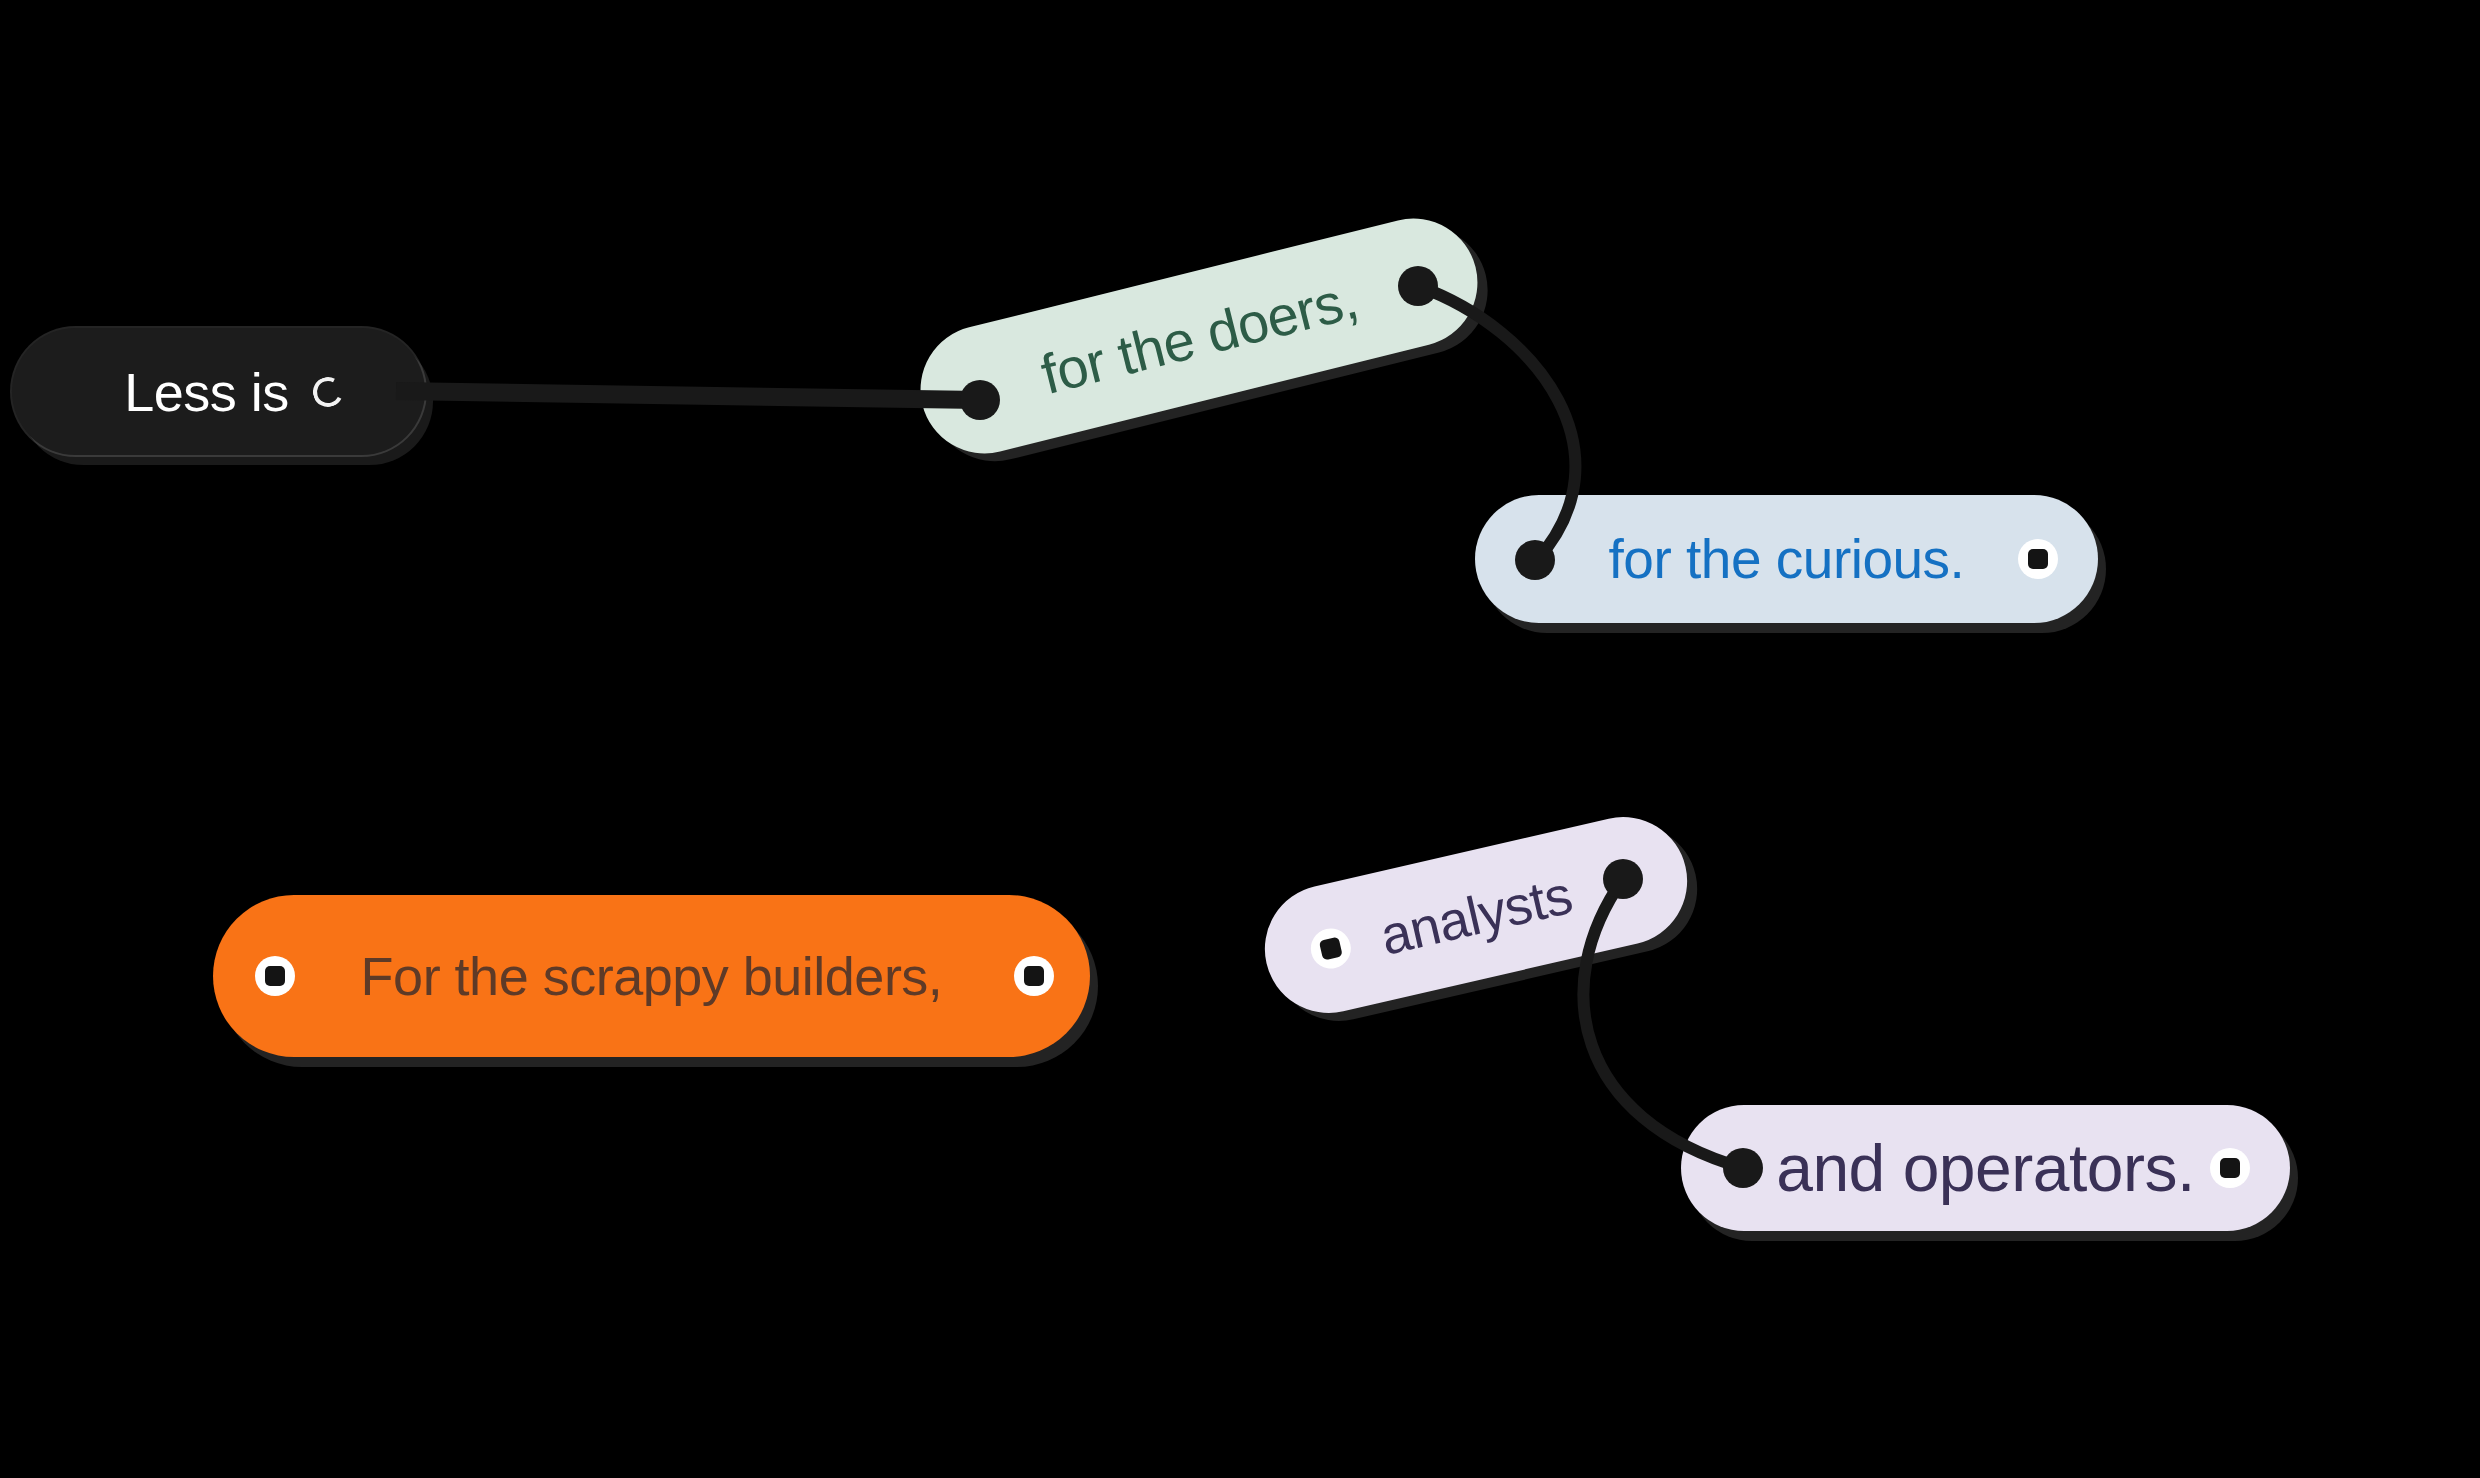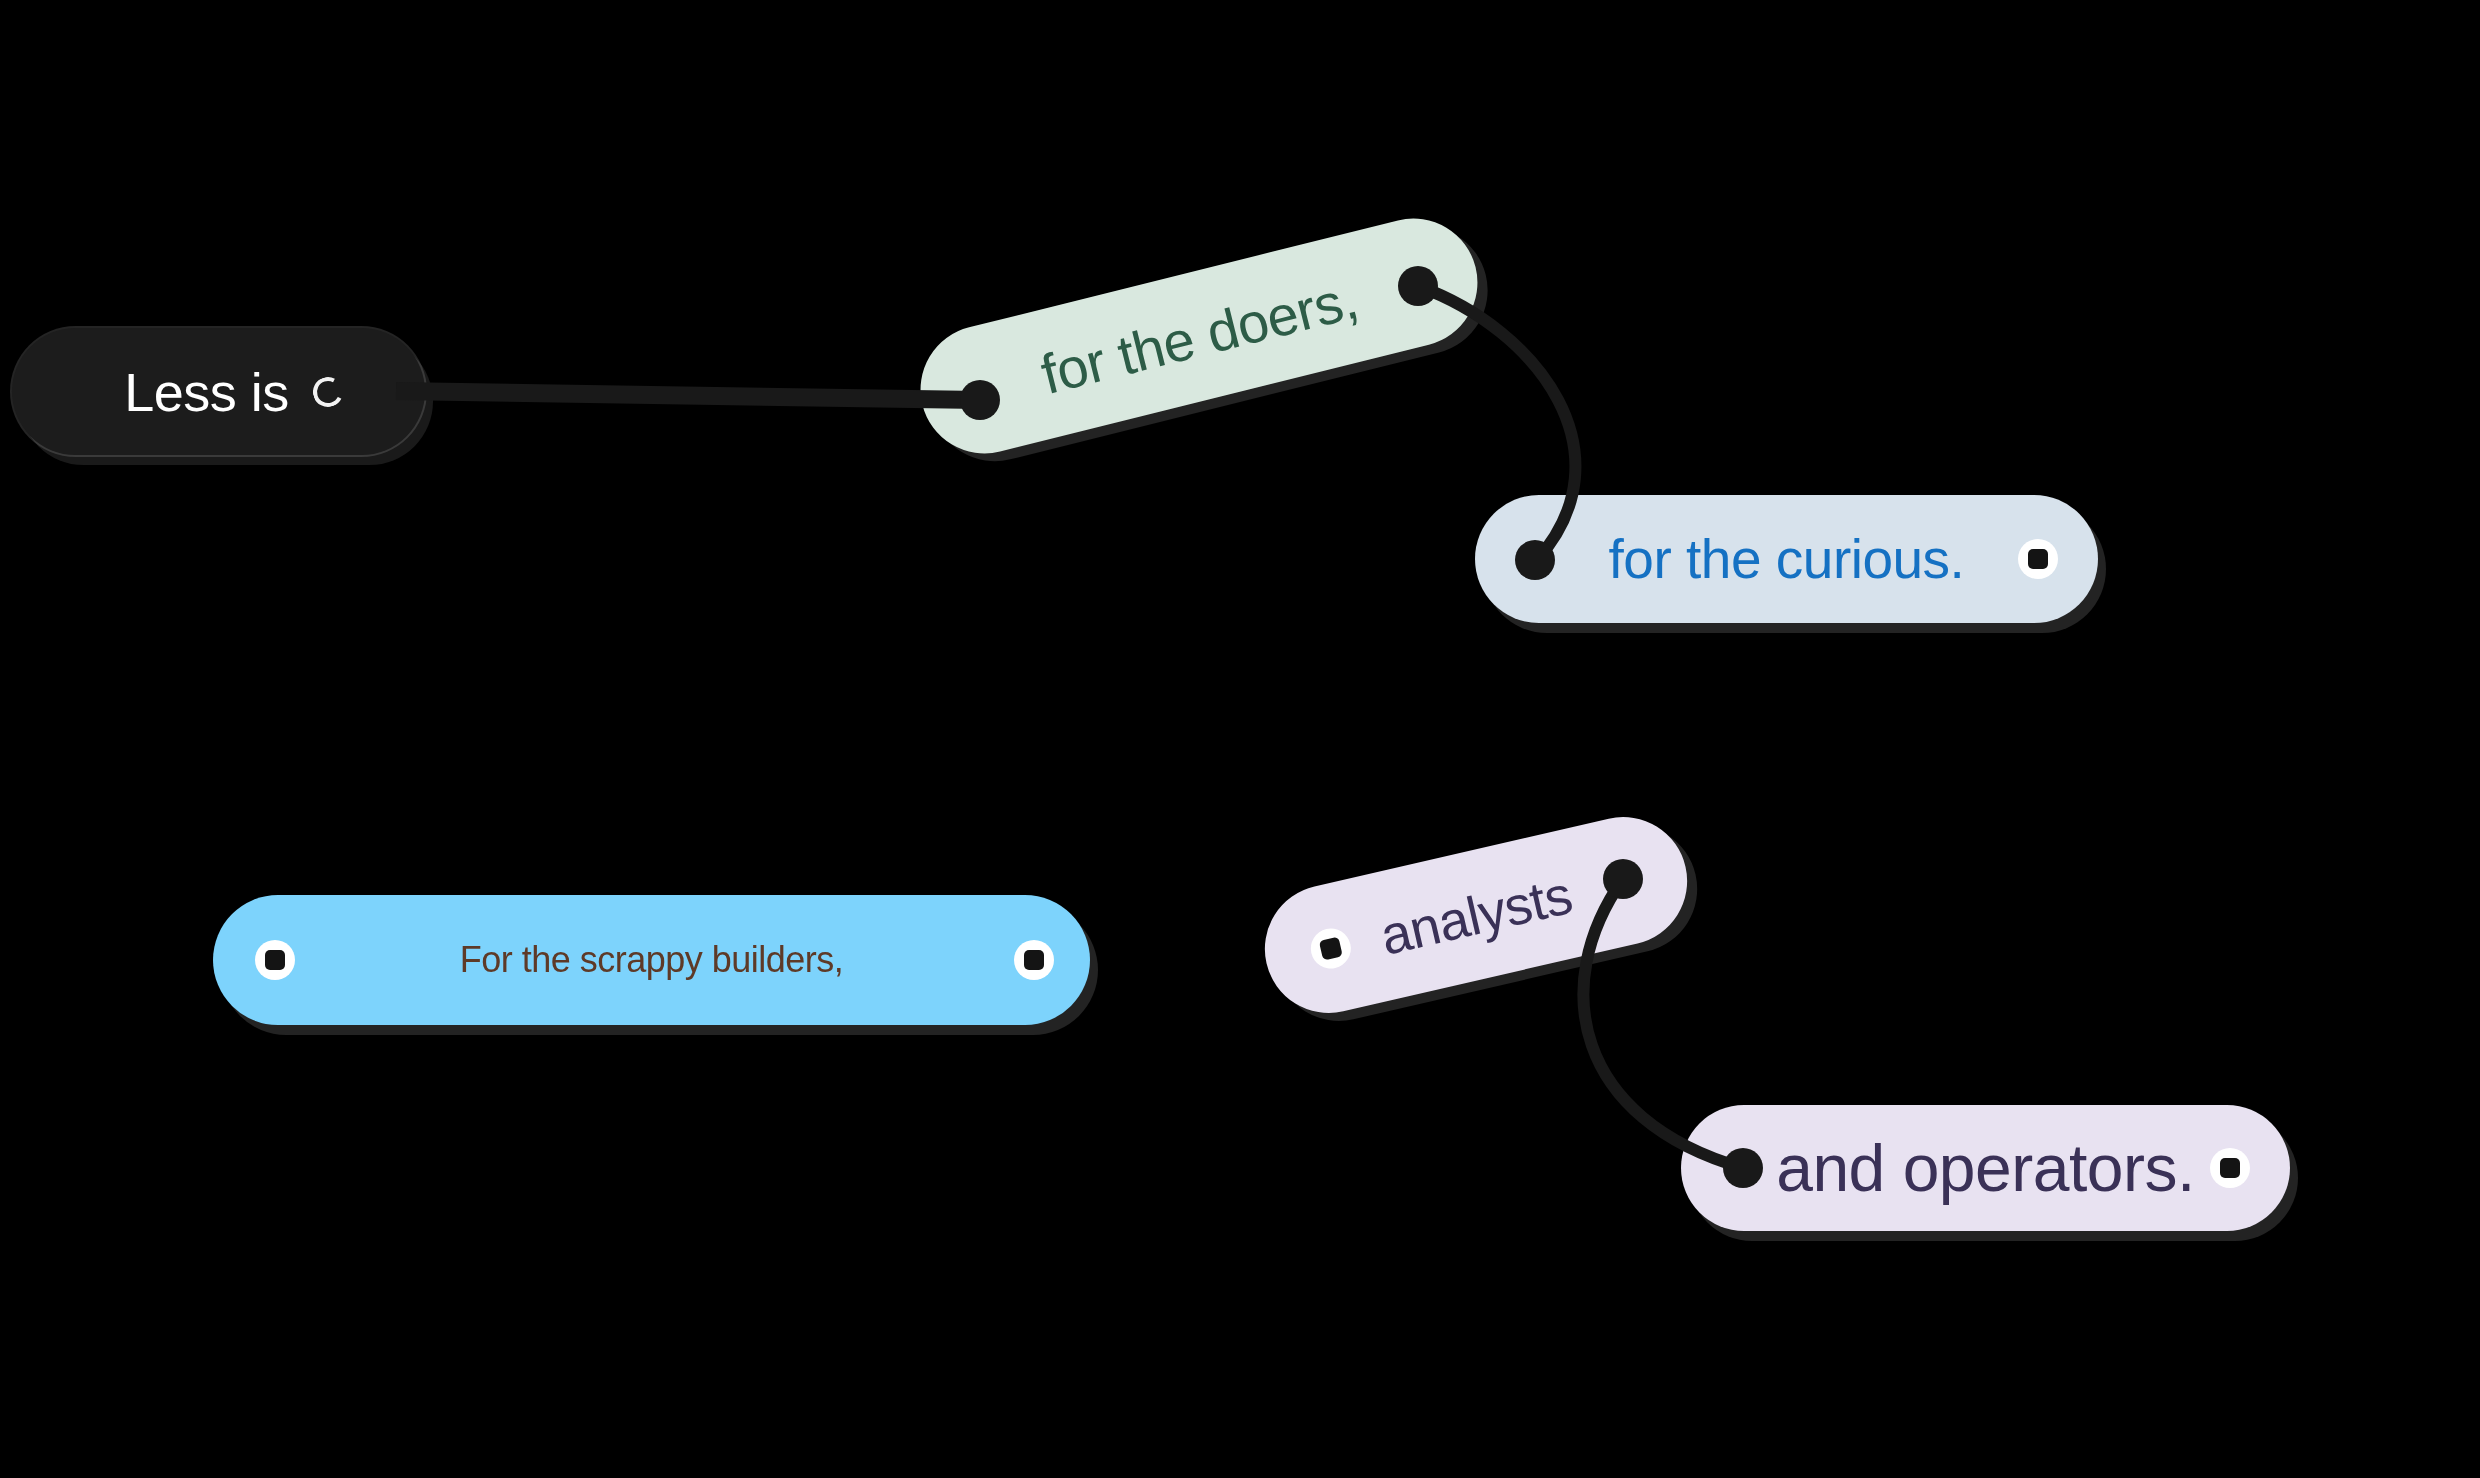--- a/index.html
+++ b/index.html
@@ -89,21 +89,21 @@
     <span class="label">for the doers,</span>
   </div>
 
   <div class="pill" style="left: 1475px; top: 495px; width: 623px; height: 128px; font-size: 55px; background: rgb(215, 226, 236); color: rgb(21, 113, 195);">
     <span class="label">for the curious.</span>
     <span class="port" style="right: 40px; background: rgb(255, 255, 255);">
       <span class="port-square" style="background: rgb(20, 20, 20);"></span>
     </span>
   </div>
 
-  <div class="pill" style="left: 213px; top: 895px; width: 877px; height: 130px; font-size: 36px; background: #7dd3fc; color: rgb(94, 58, 39);">
+  <div class="pill" style="left: 213px; top: 895px; width: 877px; height: 162px; font-size: 54px; background: #f97316; color: rgb(94, 58, 39);">
     <span class="port" style="left: 42px; background: rgb(255, 255, 255);">
       <span class="port-square" style="background: rgb(20, 20, 20);"></span>
     </span>
     <span class="label">For the scrappy builders,</span>
     <span class="port" style="right: 36px; background: rgb(255, 255, 255);">
       <span class="port-square" style="background: rgb(20, 20, 20);"></span>
     </span>
   </div>
 
   <div class="pill" style="left: 1261px; top: 851px; width: 430px; height: 128px; font-size: 54px; transform: rotate(-13deg); background: rgb(232, 226, 241); color: rgb(58, 49, 87);">

